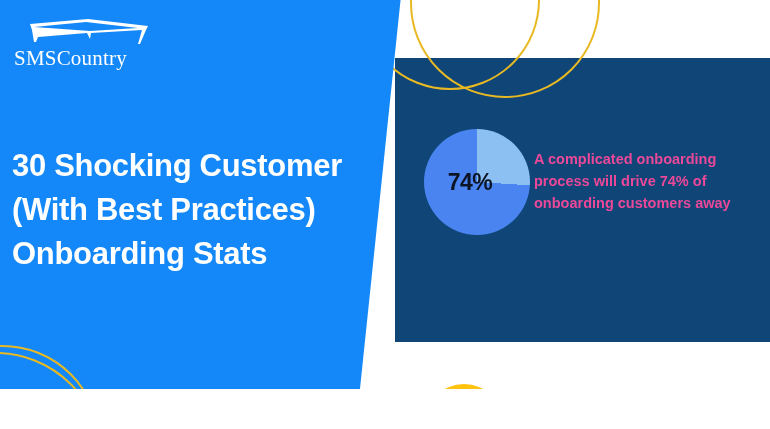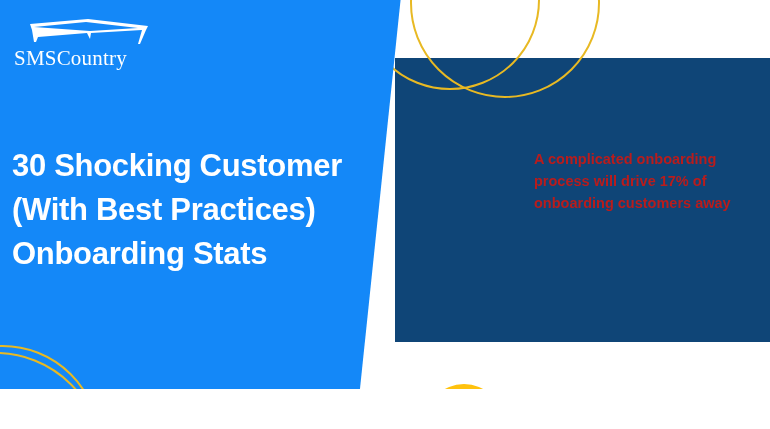--- a/index.html
+++ b/index.html
@@ -151,21 +151,21 @@
     font-weight: bold;
     letter-spacing: -0.5px;
   }
 
   
   .stat-text {
     position: absolute;
     left: 534px;
     top: 148px;
     width: 226px;
-    color: #b91c1c;
+    color: #ec4899;
     font-size: 14.5px;
     font-weight: bold;
     line-height: 22px;
   }
   .stat-text .line { display: block; white-space: nowrap; }
 </style>
 </head>
 <body>
 
 <div id="canvas">
@@ -190,20 +190,24 @@
     </svg>
     <div class="logo-word">SMSCountry</div>
   </div>
 
   <div class="headline">
     <span class="line">30 Shocking Customer</span>
     <span class="line">(With Best Practices)</span>
     <span class="line">Onboarding Stats</span>
   </div>
 
+  <div class="pie-wrap">
+    <div class="pie" style="background: conic-gradient(rgb(141, 192, 242) 0deg, rgb(141, 192, 242) 93.6deg, rgb(74, 132, 240) 93.6deg, rgb(74, 132, 240) 360deg);"></div>
+    <div class="pie-label">74%</div>
+  </div>
 
   <div class="stat-text">
     <span class="line">A complicated onboarding</span>
-    <span class="line">process will drive 17% of</span>
+    <span class="line">process will drive 74% of</span>
     <span class="line">onboarding customers away</span>
   </div>
 
 </div>
 
 </body></html>

